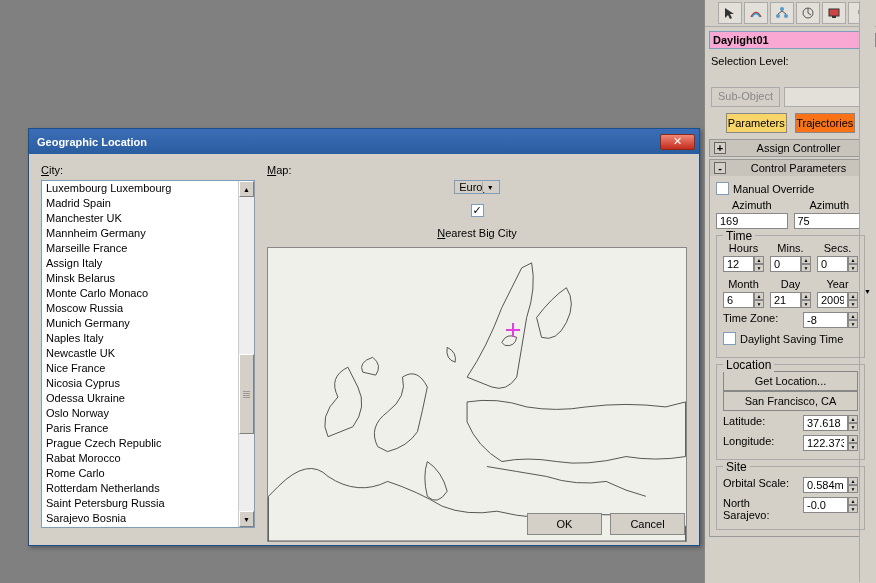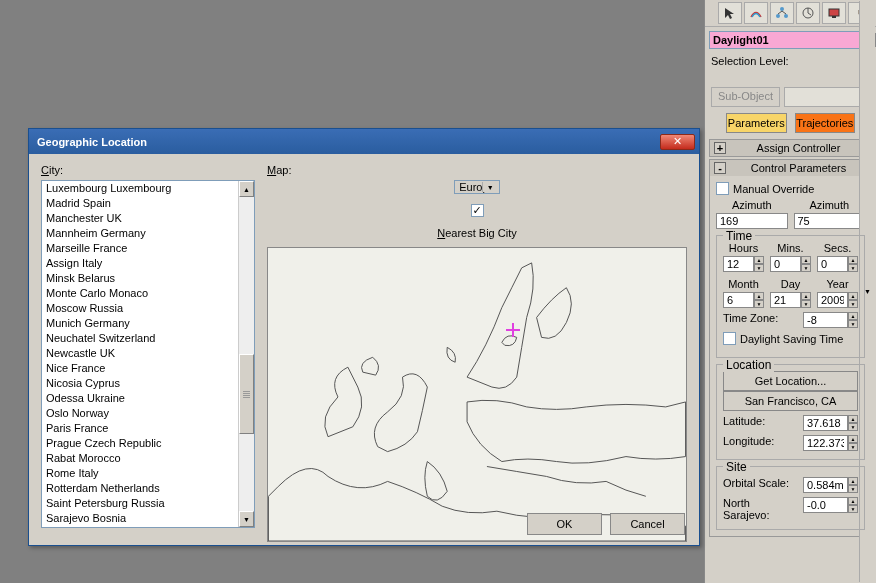--- a/index.html
+++ b/index.html
@@ -321,30 +321,30 @@
             <div class="city-item">Luxembourg Luxembourg</div>
             <div class="city-item">Madrid Spain</div>
             <div class="city-item">Manchester UK</div>
             <div class="city-item">Mannheim Germany</div>
             <div class="city-item">Marseille France</div>
             <div class="city-item">Assign Italy</div>
             <div class="city-item">Minsk Belarus</div>
             <div class="city-item">Monte Carlo Monaco</div>
             <div class="city-item">Moscow Russia</div>
             <div class="city-item">Munich Germany</div>
-            <div class="city-item">Neuchatel Switzerland</div>
+            <div class="city-item">Naples Italy</div>
             <div class="city-item">Newcastle UK</div>
             <div class="city-item">Nice France</div>
             <div class="city-item">Nicosia Cyprus</div>
             <div class="city-item">Odessa Ukraine</div>
             <div class="city-item">Oslo Norway</div>
             <div class="city-item">Paris France</div>
             <div class="city-item">Prague Czech Republic</div>
             <div class="city-item">Rabat Morocco</div>
-            <div class="city-item">Rome Italy</div>
+            <div class="city-item">Rome Carlo</div>
             <div class="city-item">Rotterdam Netherlands</div>
             <div class="city-item">Saint Petersburg Russia</div>
             <div class="city-item">Sarajevo Bosnia</div>
           </div>
         <div class="city-scroll">
           <div class="scroll-btn">▲</div>
           <div class="scroll-track">
               <div class="scroll-thumb">
                 <div class="grip"></div>
               </div>

